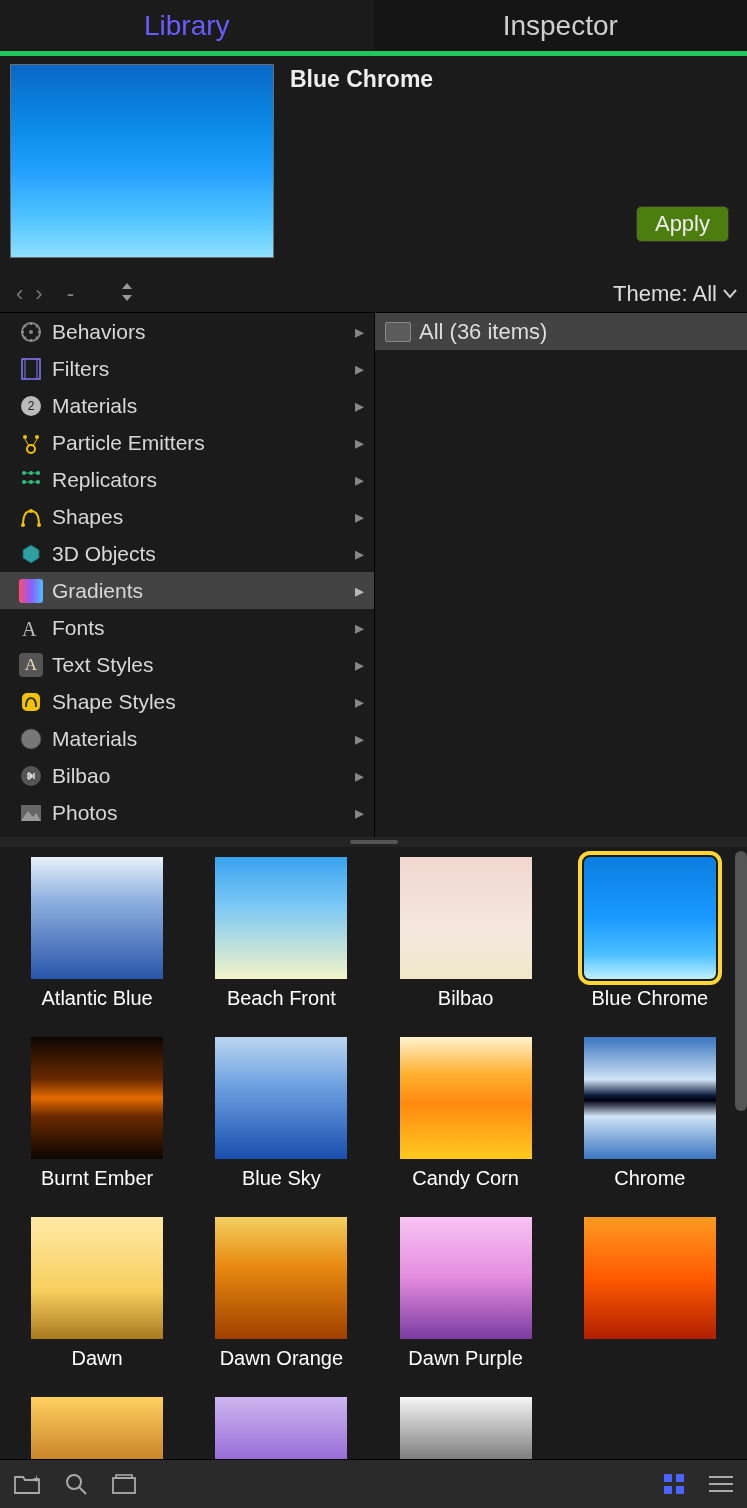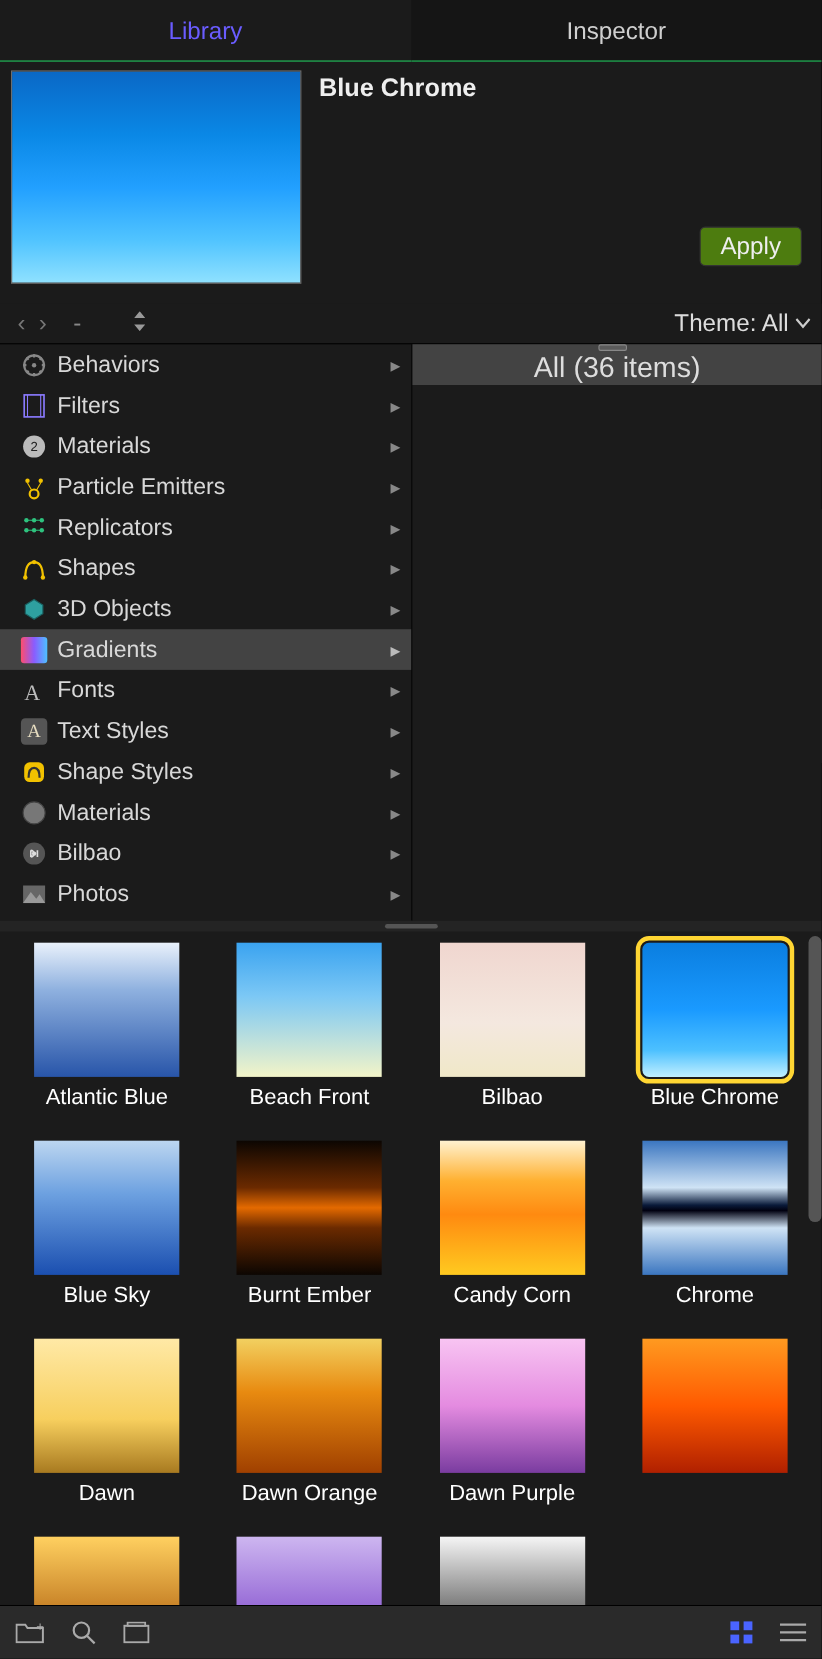--- a/index.html
+++ b/index.html
@@ -1,39 +1,39 @@
 <!DOCTYPE html>
 <html><head>
 <meta charset="utf-8">
 <style>
   html,body{margin:0;padding:0;background:#000;font-family:-apple-system,"Helvetica Neue",Arial,sans-serif;color:#ccc;}
   .window{width:747px;height:1508px;background:#1b1b1b;display:flex;flex-direction:column;position:relative;}
   .tabs{display:flex;height:56px;}
-  .tab{flex:1;display:flex;align-items:center;justify-content:center;font-size:22px;color:#cfcfcf;background:#151515;border-bottom:1px solid #22c55e;cursor:pointer;}
+  .tab{flex:1;display:flex;align-items:center;justify-content:center;font-size:28px;color:#cfcfcf;background:#151515;border-bottom:5px solid #22c55e;cursor:pointer;}
   .tab.active{color:#6a5cff;background:#1b1b1b;}
   .preview-row{display:flex;padding:8px 10px 4px 10px;position:relative;height:208px;}
   .preview-thumb{width:262px;height:192px;border:1px solid #6d6d6d;margin-right:16px;}
   .blue-chrome-grad{background:linear-gradient(to bottom,#0a68c6 0%, #0a88e6 30%, #22a0ff 55%, #51c4ff 80%, #8fe1ff 100%);}
   .preview-title{font-size:23px;color:#eee;margin-top:2px;font-weight:600;}
   .apply-btn{position:absolute;right:18px;bottom:34px;background:#4d7c0f;color:#eee;border:1px solid #333;font-size:22px;padding:4px 18px;border-radius:5px;cursor:pointer;}
   .pathbar{display:flex;align-items:center;height:36px;padding:0 10px;font-size:22px;background:#1b1b1b;border-bottom:1px solid #000;}
   .nav-arrow{color:#777;padding:0 6px;cursor:pointer;font-size:22px;}
   .path-dash{color:#888;margin:0 18px;}
   .path-sort{color:#888;margin-left:28px;cursor:pointer;}
   .spacer{flex:1;}
   .theme-select{color:#ddd;display:flex;align-items:center;gap:6px;cursor:pointer;}
   .two-pane{display:flex;height:524px;}
   .cat-list{width:374px;overflow:hidden;border-right:1px solid #000;}
   .sub-list{flex:1;background:#1b1b1b;}
   .cat-item{display:flex;align-items:center;height:37px;padding:0 18px;font-size:21px;color:#d8d8d8;cursor:pointer;position:relative;}
   .cat-item.selected{background:#434343;}
   .cat-item .chev{position:absolute;right:10px;color:#888;font-size:18px;}
   .cat-item.selected .chev{color:#bbb;}
   .cat-icon{width:26px;height:26px;margin-right:8px;display:flex;align-items:center;justify-content:center;border-radius:4px;font-size:18px;}
-  .sub-item{display:flex;align-items:center;height:37px;padding:0 10px;font-size:26px;background:#434343;color:#ddd;cursor:pointer;flex-direction:column;}
+  .sub-item{display:flex;align-items:center;height:37px;padding:0 10px;font-size:22px;background:#434343;color:#ddd;cursor:pointer;}
   .sub-item .folder-ic{width:24px;height:18px;background:#5b5b5b;border:1px solid #888;border-radius:2px;margin-right:8px;}
   .drag-handle{height:10px;display:flex;align-items:center;justify-content:center;background:#242424;}
   .drag-grip{width:48px;height:4px;background:#555;border-radius:2px;}
   .grid-wrap{flex:1;overflow:hidden;padding:10px 6px 0 6px;display:grid;grid-template-columns:repeat(4,1fr);grid-auto-rows:176px;gap:4px 2px;background:#1b1b1b;position:relative;}
   .g-item{display:flex;flex-direction:column;align-items:center;cursor:pointer;}
   .g-thumb{width:132px;height:122px;}
   .g-item.selected .g-thumb{outline:4px solid #ffd633;outline-offset:2px;border-radius:6px;}
   .g-label{font-size:20px;color:#ffffff;margin-top:8px;text-align:center;}
   .g-item.selected .g-label{color:#fff;}
   .scroll-track{position:absolute;right:0;top:4px;width:12px;height:260px;background:#555;border-radius:6px;}
@@ -265,26 +265,26 @@
       </div>
       <div class="g-item">
         <div class="g-thumb grad-bilbao"></div>
         <div class="g-label">Bilbao</div>
       </div>
       <div class="g-item selected">
         <div class="g-thumb grad-bluechrome"></div>
         <div class="g-label">Blue Chrome</div>
       </div>
       <div class="g-item">
+        <div class="g-thumb grad-burntember"></div>
+        <div class="g-label">Burnt Ember</div>
+      </div>
+      <div class="g-item">
         <div class="g-thumb grad-bluesky"></div>
         <div class="g-label">Blue Sky</div>
-      </div>
-      <div class="g-item">
-        <div class="g-thumb grad-burntember"></div>
-        <div class="g-label">Burnt Ember</div>
       </div>
       <div class="g-item">
         <div class="g-thumb grad-candy"></div>
         <div class="g-label">Candy Corn</div>
       </div>
       <div class="g-item">
         <div class="g-thumb grad-chrome"></div>
         <div class="g-label">Chrome</div>
       </div>
       <div class="g-item">

